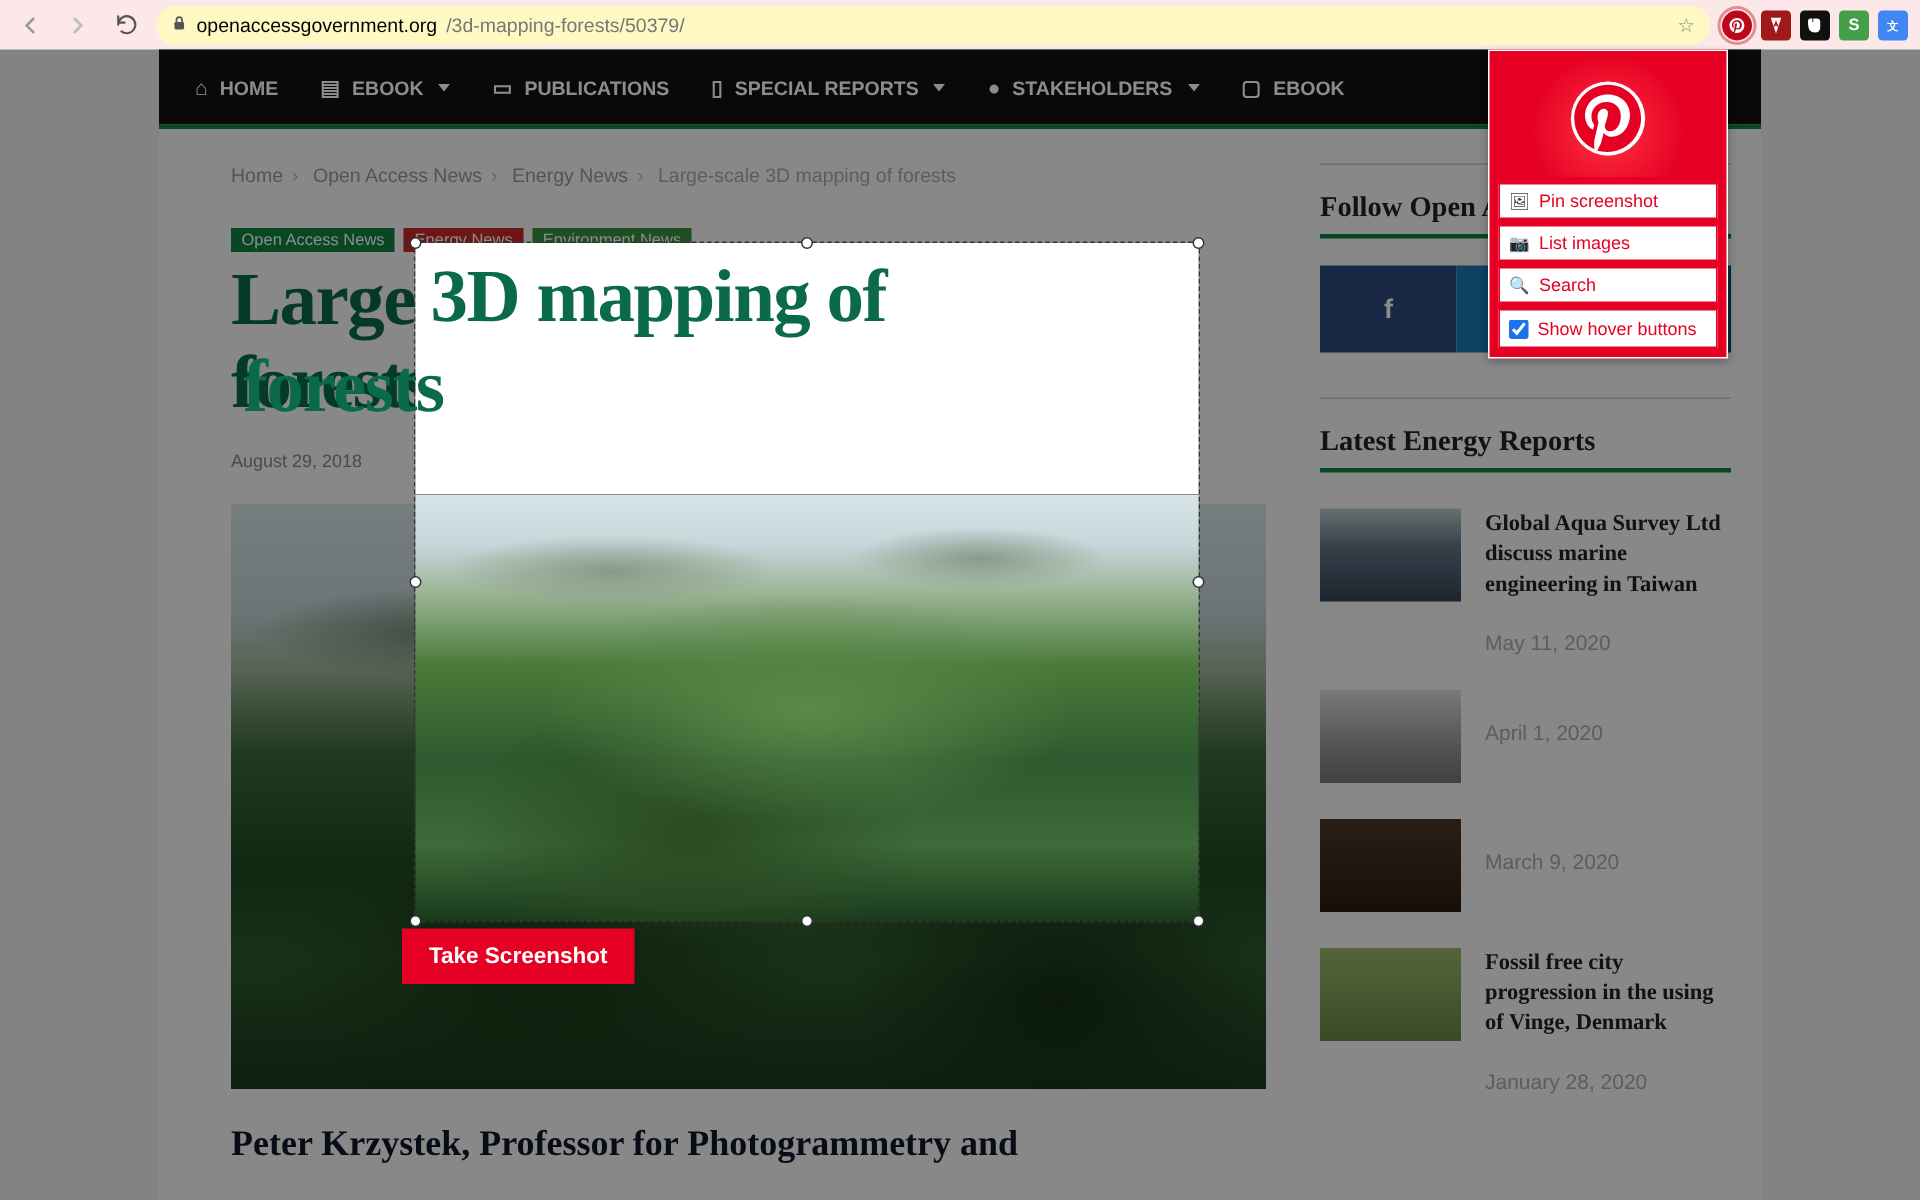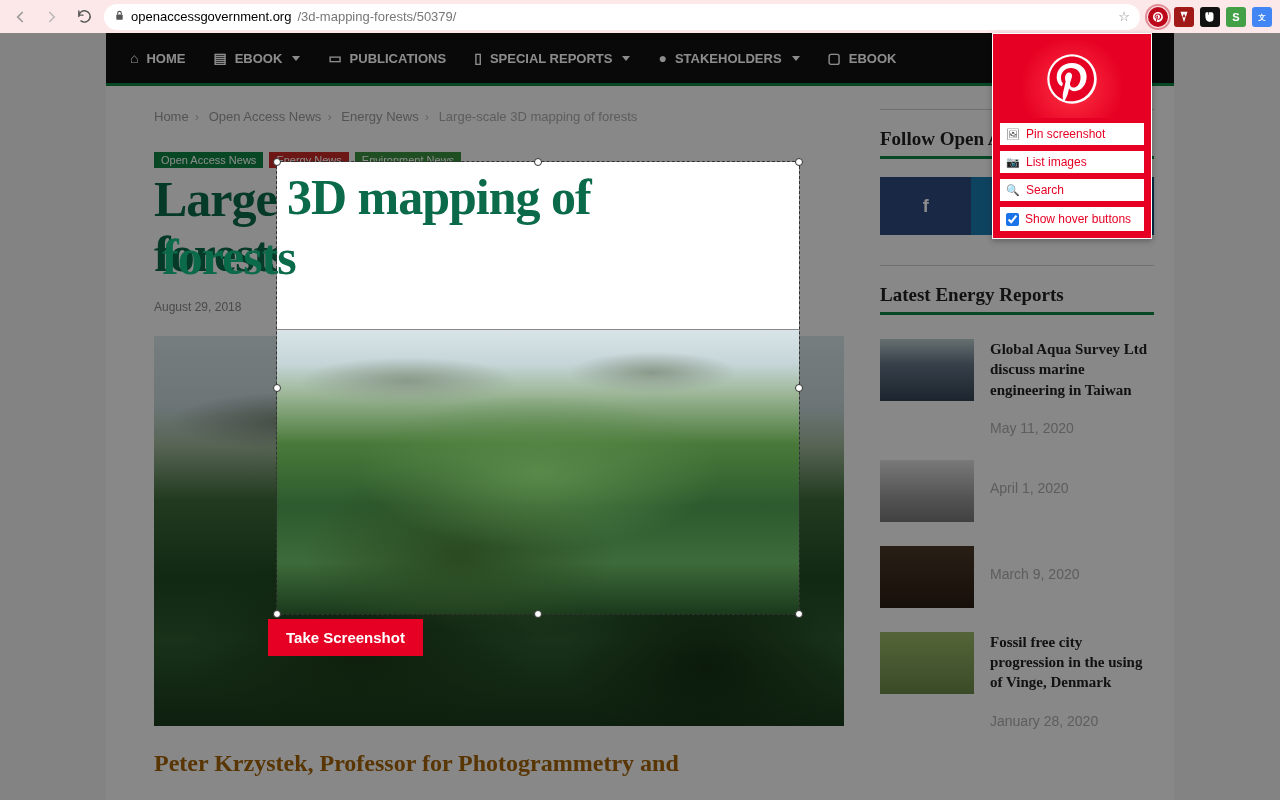--- a/index.html
+++ b/index.html
@@ -2,21 +2,21 @@
 <html><head>
 <meta charset="utf-8">
 <style>
 * { margin: 0; padding: 0; box-sizing: border-box; }
 body { font-family: Arial, sans-serif; background: #f0f0f0; width: 1280px; height: 800px; overflow: hidden; position: relative; }
 
 
 .browser-bar { height: 33px; background: #fce8e8; display: flex; align-items: center; padding: 0 8px; gap: 8px; }
 .nav-btn { width: 24px; height: 24px; display: flex; align-items: center; justify-content: center; color: #888; cursor: pointer; }
 .nav-btn.active { color: #444; }
-.url-box { flex: 1; height: 26px; background: #ffffff; border-radius: 13px; display: flex; align-items: center; padding: 0 10px; gap: 6px; font-size: 13px; color: #333; }
+.url-box { flex: 1; height: 26px; background: #fef9c3; border-radius: 13px; display: flex; align-items: center; padding: 0 10px; gap: 6px; font-size: 13px; color: #333; }
 .lock-icon { font-size: 11px; color: #555; }
 .url-domain { color: #000; }
 .url-path { color: #777; }
 .star-icon { margin-left: auto; color: #888; }
 .ext-icons { display: flex; gap: 6px; align-items: center; }
 .ext-icon { width: 20px; height: 20px; border-radius: 3px; display:flex; align-items:center; justify-content:center; font-size:11px; font-weight:bold; color:#fff;}
 .ext-p { background: #bd081c; border-radius: 50%; position:relative; outline:2px solid rgba(189,8,28,.4); outline-offset:1px;}
 .ext-adobe { background: #a01818; }
 .ext-dark { background: #111; }
 .ext-s { background: #43a047; }
@@ -56,21 +56,21 @@
 
 
 .hero { width: 690px; height: 390px; background: linear-gradient(180deg,#d8e4e8 0%, #c5d5d8 18%, #9fb89a 28%, #3e6b3a 42%, #1f4a22 62%, #2d5a2e 78%, #1a3a1c 100%); position:relative; overflow:hidden;}
 .hero::before{content:"";position:absolute;inset:0;background:
  radial-gradient(ellipse 200px 50px at 20% 22%, #7a8a7a 0%, transparent 60%),
  radial-gradient(ellipse 150px 40px at 70% 20%, #8a9a8a 0%, transparent 60%),
  radial-gradient(ellipse 300px 120px at 50% 55%, #4a7a3a 0%, transparent 70%),
  radial-gradient(ellipse 250px 150px at 30% 80%, #1a3a18 0%, transparent 70%),
  radial-gradient(ellipse 200px 140px at 80% 85%, #153015 0%, transparent 70%);
 }
-.subhead { font-family:'Georgia',serif; font-size:24px; font-weight:bold; color:#a16207; margin-top:22px; line-height:1.3;}
+.subhead { font-family:'Georgia',serif; font-size:24px; font-weight:bold; color:#0f172a; margin-top:22px; line-height:1.3;}
 
 
 .side-heading { font-family:'Georgia',serif; font-size:19px; font-weight:bold; color:#222; border-bottom:3px solid #0d8240; padding-bottom:6px; margin-bottom:0; border-top:1px solid #ccc; padding-top:18px;}
 .social-row { display:flex; margin-top:18px; margin-bottom:30px;}
 .social-btn { flex:1; height:58px; display:flex; align-items:center; justify-content:center; color:#fff; font-size:18px;}
 .sb-fb { background:#2e4a7d; }
 .sb-tw { background:#1a7bb0; }
 .sb-in { background:#0a4d7a; }
 
 .report-item { display:flex; gap:16px; margin-top:24px; }

